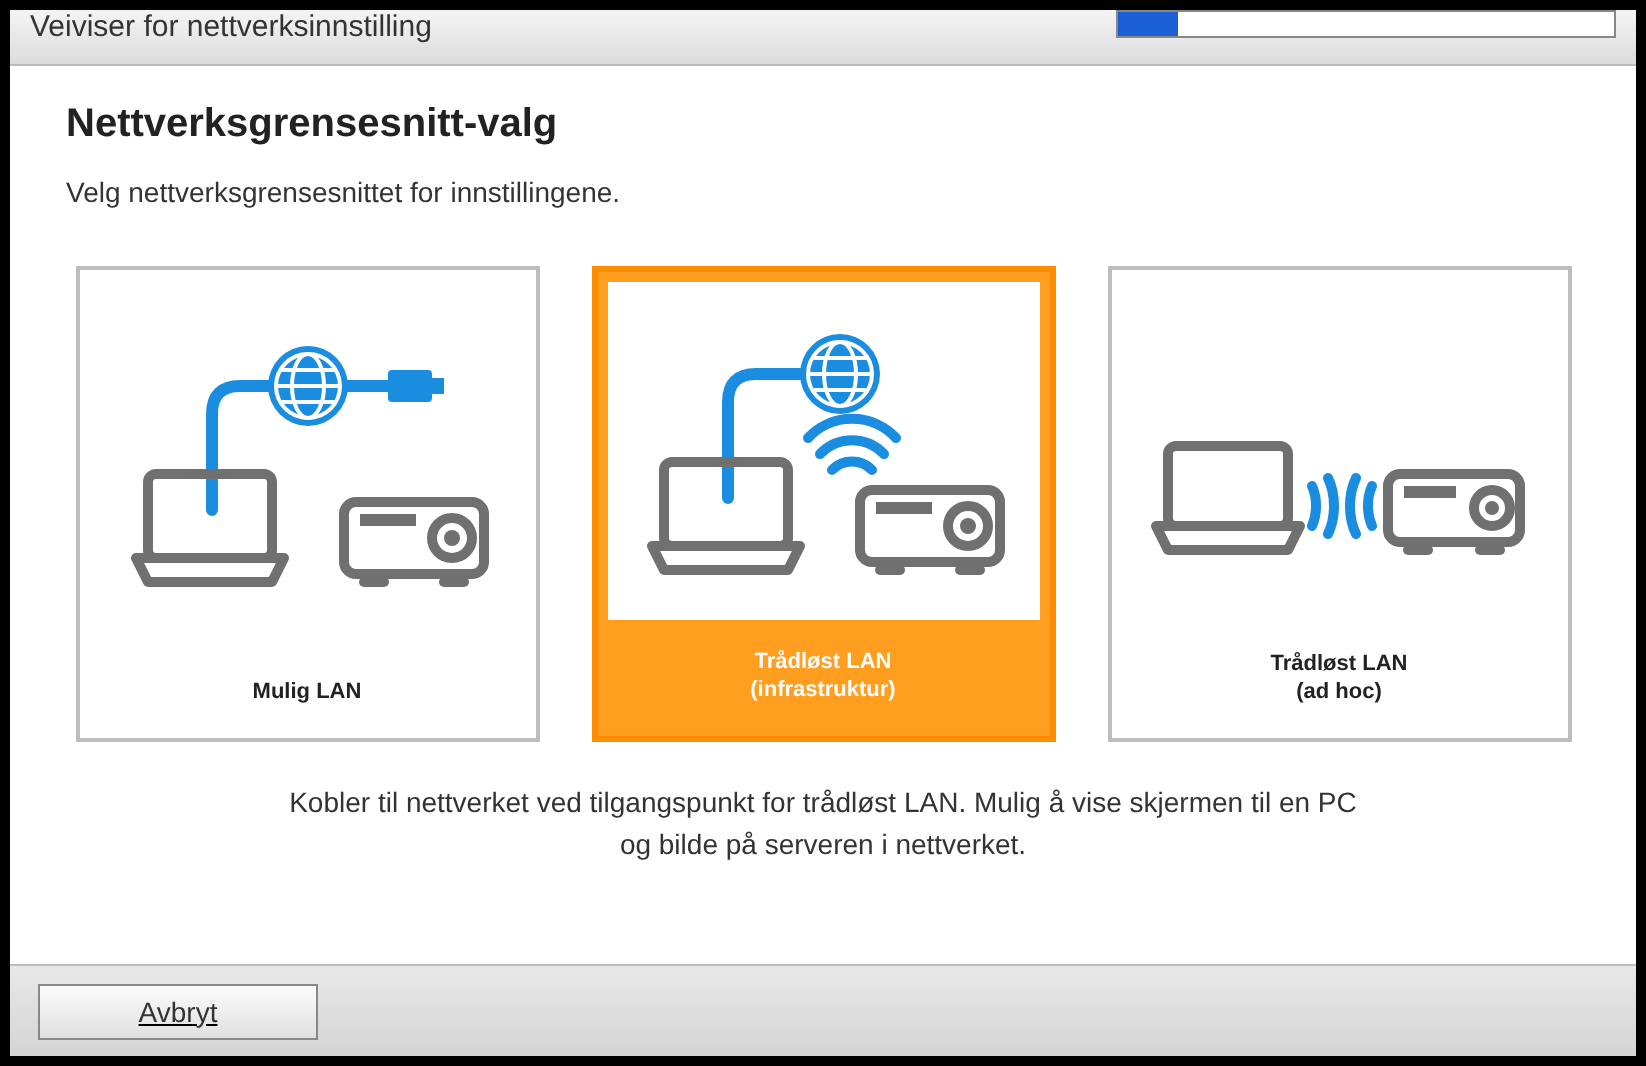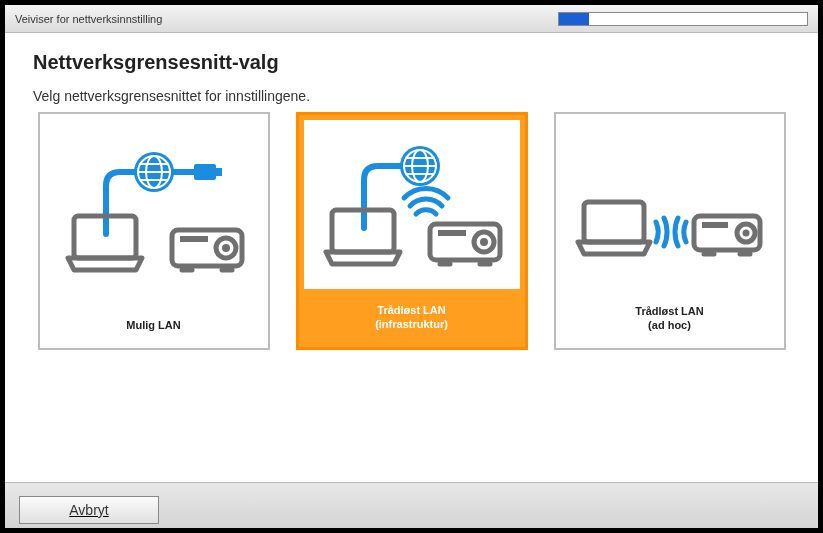--- a/index.html
+++ b/index.html
@@ -15,24 +15,24 @@
       height: 533px;
       border: 5px solid #000;
       background: #fff;
       position: relative;
     }
     .titlebar {
       height: 28px;
       background: linear-gradient(to bottom, #f4f4f4, #dcdcdc);
       border-bottom: 1px solid #bbb;
       display: flex;
-      align-items: center;
+      align-items: flex-start;
       justify-content: space-between;
       padding: 0 10px;
-      font-size: 11px;
+      font-size: 15px;
       color: #333;
     }
     .progress {
       width: 250px;
       height: 14px;
       border: 1px solid #888;
       background: #fff;
       position: relative;
     }
     .progress-fill {
@@ -46,21 +46,21 @@
     .heading {
       font-size: 20px;
       font-weight: bold;
       color: #222;
       margin-bottom: 12px;
     }
     .subtext {
       font-size: 14px;
       color: #333;
       line-height: 1.45;
-      margin-bottom: 6px;
+      margin-bottom: 27px;
     }
     .options {
       display: flex;
       gap: 26px;
       justify-content: center;
       margin-bottom: 20px;
     }
     .option {
       width: 232px;
       height: 238px;
@@ -100,21 +100,21 @@
       line-height: 1.45;
       padding: 0 40px;
     }
     .footer {
       position: absolute;
       left: 0; right: 0; bottom: 0;
       height: 46px;
       background: linear-gradient(to bottom, #e8e8e8, #d4d4d4);
       border-top: 1px solid #bbb;
       display: flex;
-      align-items: flex-end;
+      align-items: center;
       padding: 4px 14px;
       text-decoration: underline;
     }
     .btn {
       min-width: 140px;
       height: 28px;
       border: 1px solid #888;
       background: linear-gradient(to bottom, #fbfbfb, #e0e0e0);
       font-size: 14px;
       color: #333;
@@ -222,18 +222,22 @@
             <line x1="134" y1="124" x2="144" y2="124" stroke="#707070" stroke-width="5" stroke-linecap="round"></line>
             <line x1="170" y1="124" x2="180" y2="124" stroke="#707070" stroke-width="5" stroke-linecap="round"></line>
           </svg>
         </div>
         <div class="label" style="white-space:pre-line">Trådløst LAN
 (ad hoc)</div>
       </div>
 
     </div>
 
+    <div class="description">
+      <div>Kobler til nettverket ved tilgangspunkt for trådløst LAN. Mulig å vise skjermen til en PC</div>
+      <div>og bilde på serveren i nettverket.</div>
+    </div>
   </div>
 
   <div class="footer">
     <button class="btn">Avbryt</button>
   </div>
 </div>
 
 </body></html>

